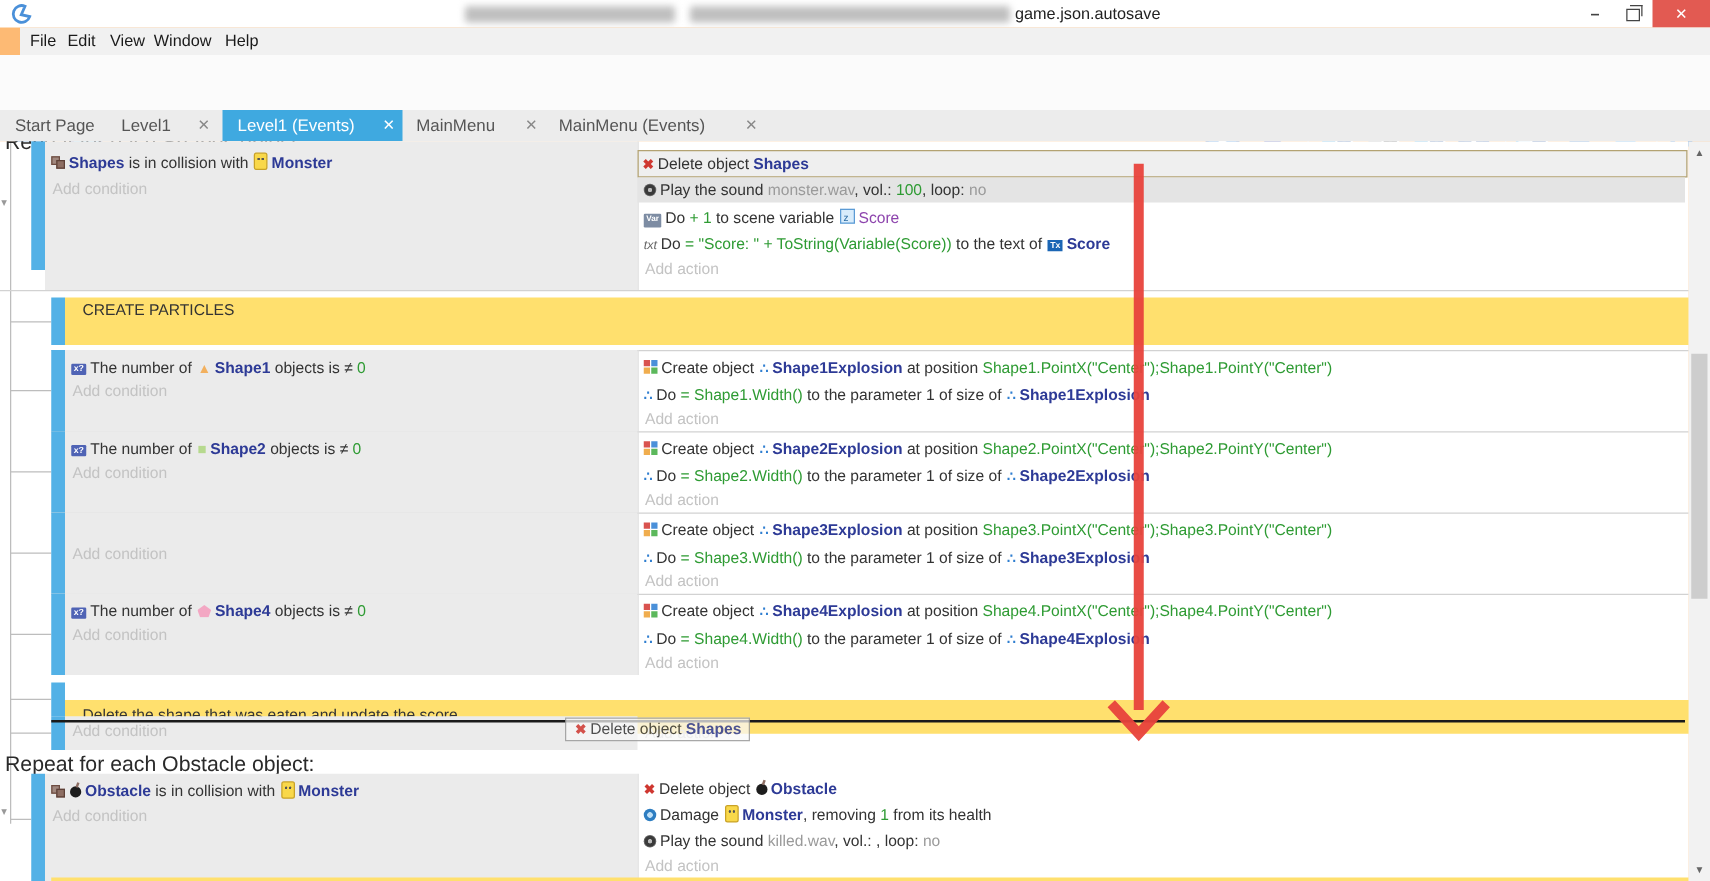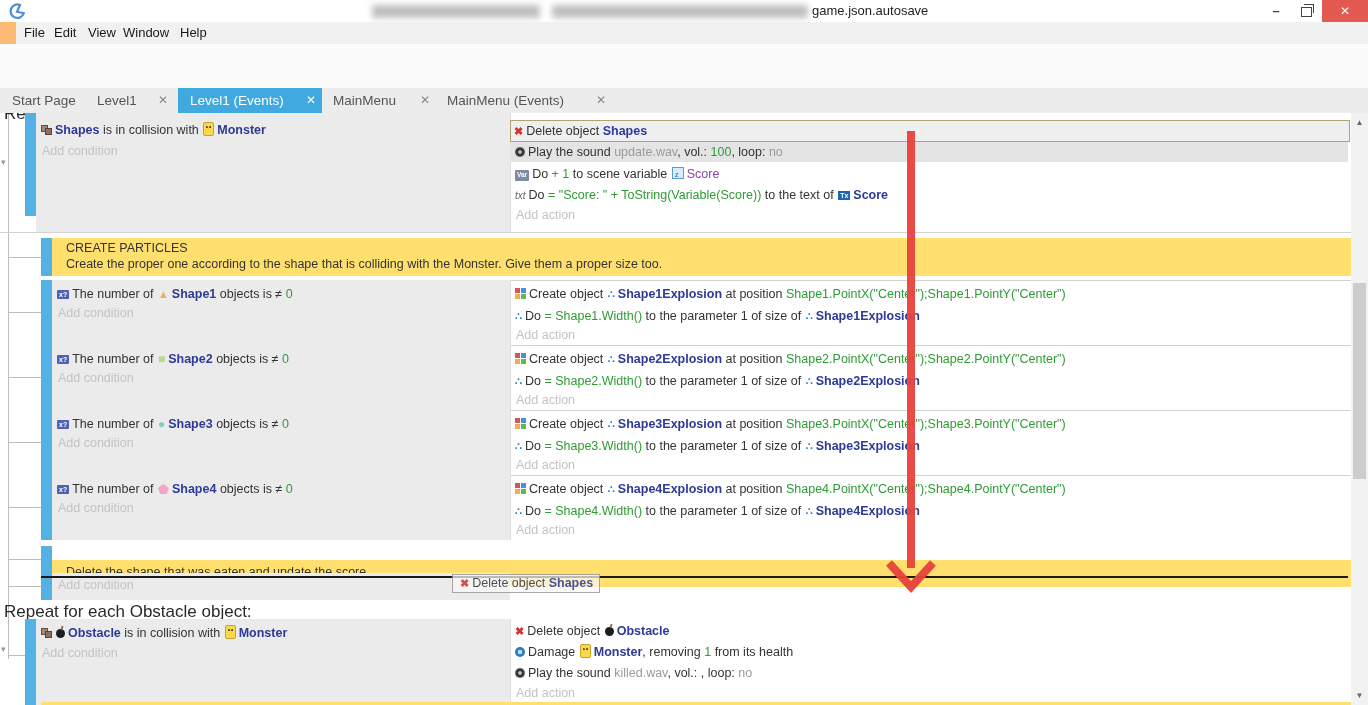--- a/index.html
+++ b/index.html
@@ -231,30 +231,29 @@
     <div class="bluebar" style="left:25px;top:0;height:103px;"></div>
     <div class="condbg" style="left:36px;top:0;width:474px;height:119px;"></div>
     <div class="colsep" style="left:510px;top:0;height:119px;"></div>
     <div class="boxline" style="left:0;top:119px;width:1351px;"></div>
     <div class="row" style="left:40px;top:8px;"><span class="ic i-collision"></span><span class="seg obj">Shapes</span><span class="seg"> is in collision with </span><span class="ic i-monster"></span><span class="seg obj">Monster</span></div>
     <div class="addlink" style="left:42px;top:31px;">Add condition</div>
     <div class="selrow" style="left:510px;top:7px;width:838px;height:20px;">
       <div class="row" style="left:2px;top:1px;"><span class="ic i-delete"></span><span class="seg">Delete object </span><span class="seg obj">Shapes</span></div>
     </div>
     <div class="grayrow" style="left:510px;top:29px;width:838px;height:20px;">
-      <div class="row" style="left:4px;top:1px;"><span class="ic i-sound"></span><span class="seg">Play the sound </span><span class="seg gy">update.wav</span><span class="seg">, vol.: </span><span class="seg g">100</span><span class="seg">, loop: </span><span class="seg gy">no</span></div>
+      <div class="row" style="left:4px;top:1px;"><span class="ic i-sound"></span><span class="seg">Play the sound </span><span class="seg gy">monster.wav</span><span class="seg">, vol.: </span><span class="seg g">100</span><span class="seg">, loop: </span><span class="seg gy">no</span></div>
     </div>
     <div class="row" style="left:514px;top:52px;"><span class="ic i-var"></span><span class="seg">Do </span><span class="seg g">+ 1</span><span class="seg"> to scene variable </span><span class="ic i-scenevar"></span><span class="seg pu">Score</span></div>
     <div class="row" style="left:514px;top:73px;"><span class="ic i-txt"></span><span class="seg">Do </span><span class="seg g">= "Score: " + ToString(Variable(Score))</span><span class="seg"> to the text of </span><span class="ic i-tx"></span><span class="seg obj">Score</span></div>
     <div class="addlink" style="left:516px;top:95px;">Add action</div>
 
     <div class="bluebar" style="left:41px;top:125px;height:38px;"></div>
     <div class="comment" style="left:52px;top:125px;width:1299px;height:38px;">
       <div class="ctitle" style="top:3px;">CREATE PARTICLES</div>
-      <div class="cbody" style="top:19px;">Create the proper one according to the shape that is colliding with the Monster. Give them a proper size too.</div>
     </div>
 
     <div class="boxline" style="left:41px;top:167px;width:1310px;"></div>
     <div class="bluebar" style="left:41px;top:167px;height:65px;"></div>
     <div class="condbg" style="left:52px;top:167px;width:458px;height:65px;"></div>
     <div class="colsep" style="left:510px;top:167px;height:65px;"></div>
     <div class="row" style="left:56px;top:172px;"><span class="ic i-count"></span><span class="seg">The number of </span><span class="ic i-tri"></span><span class="seg obj">Shape1</span><span class="seg"> objects is ≠ </span><span class="seg g">0</span></div>
     <div class="addlink" style="left:58px;top:193px;">Add condition</div>
     <div class="row" style="left:514px;top:172px;"><span class="ic i-create"></span><span class="seg">Create object </span><span class="ic i-particle"></span><span class="seg obj">Shape1Explosion</span><span class="seg"> at position </span><span class="seg g">Shape1.PointX("Center");Shape1.PointY("Center")</span></div>
     <div class="row" style="left:514px;top:194px;"><span class="ic i-particle"></span><span class="seg">Do </span><span class="seg g">= Shape1.Width()</span><span class="seg"> to the parameter 1 of size of </span><span class="ic i-particle"></span><span class="seg obj">Shape1Explosion</span></div>
@@ -267,21 +266,20 @@
     <div class="row" style="left:56px;top:237px;"><span class="ic i-count"></span><span class="seg">The number of </span><span class="ic i-sq"></span><span class="seg obj">Shape2</span><span class="seg"> objects is ≠ </span><span class="seg g">0</span></div>
     <div class="addlink" style="left:58px;top:258px;">Add condition</div>
     <div class="row" style="left:514px;top:237px;"><span class="ic i-create"></span><span class="seg">Create object </span><span class="ic i-particle"></span><span class="seg obj">Shape2Explosion</span><span class="seg"> at position </span><span class="seg g">Shape2.PointX("Center");Shape2.PointY("Center")</span></div>
     <div class="row" style="left:514px;top:259px;"><span class="ic i-particle"></span><span class="seg">Do </span><span class="seg g">= Shape2.Width()</span><span class="seg"> to the parameter 1 of size of </span><span class="ic i-particle"></span><span class="seg obj">Shape2Explosion</span></div>
     <div class="addlink" style="left:516px;top:280px;">Add action</div>
 
     <div class="boxline" style="left:41px;top:297px;width:1310px;"></div>
     <div class="bluebar" style="left:41px;top:297px;height:65px;"></div>
     <div class="condbg" style="left:52px;top:297px;width:458px;height:65px;"></div>
     <div class="colsep" style="left:510px;top:297px;height:65px;"></div>
-    <div class="row" style="left:56px;top:302px;"><span class="ic i-count"></span><span class="seg">The number of </span><span class="ic i-cir"></span><span class="seg obj">Shape3</span><span class="seg"> objects is ≠ </span><span class="seg g">0</span></div>
     <div class="addlink" style="left:58px;top:323px;">Add condition</div>
     <div class="row" style="left:514px;top:302px;"><span class="ic i-create"></span><span class="seg">Create object </span><span class="ic i-particle"></span><span class="seg obj">Shape3Explosion</span><span class="seg"> at position </span><span class="seg g">Shape3.PointX("Center");Shape3.PointY("Center")</span></div>
     <div class="row" style="left:514px;top:324px;"><span class="ic i-particle"></span><span class="seg">Do </span><span class="seg g">= Shape3.Width()</span><span class="seg"> to the parameter 1 of size of </span><span class="ic i-particle"></span><span class="seg obj">Shape3Explosion</span></div>
     <div class="addlink" style="left:516px;top:345px;">Add action</div>
 
     <div class="boxline" style="left:41px;top:362px;width:1310px;"></div>
     <div class="bluebar" style="left:41px;top:362px;height:65px;"></div>
     <div class="condbg" style="left:52px;top:362px;width:458px;height:65px;"></div>
     <div class="colsep" style="left:510px;top:362px;height:65px;"></div>
     <div class="row" style="left:56px;top:367px;text-align:right;"><span class="ic i-count"></span><span class="seg">The number of </span><span class="ic i-pent"></span><span class="seg obj">Shape4</span><span class="seg"> objects is ≠ </span><span class="seg g">0</span></div>

